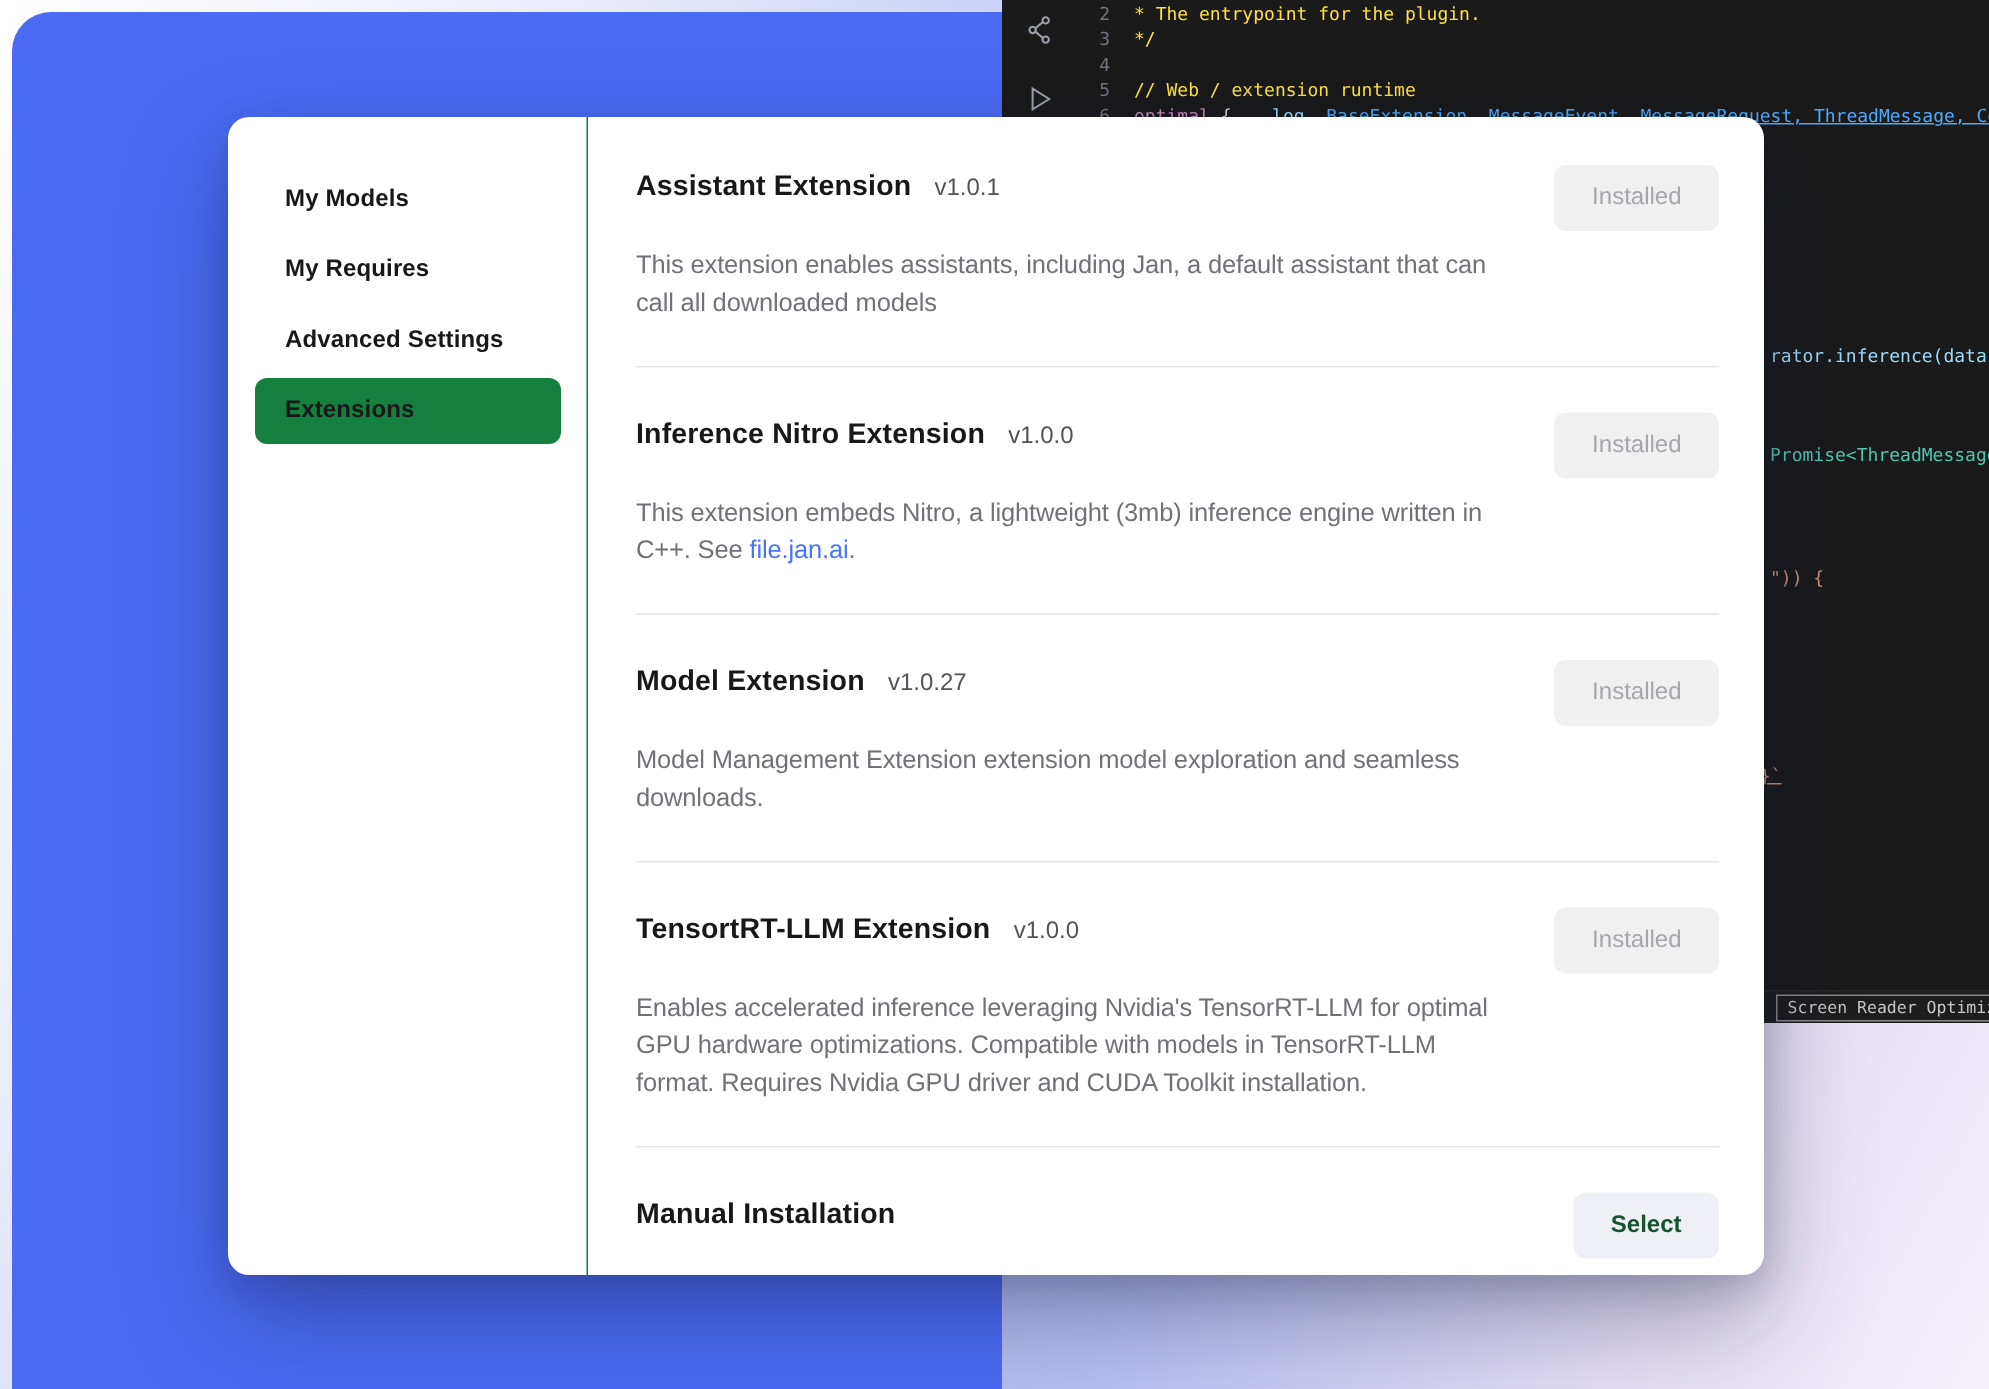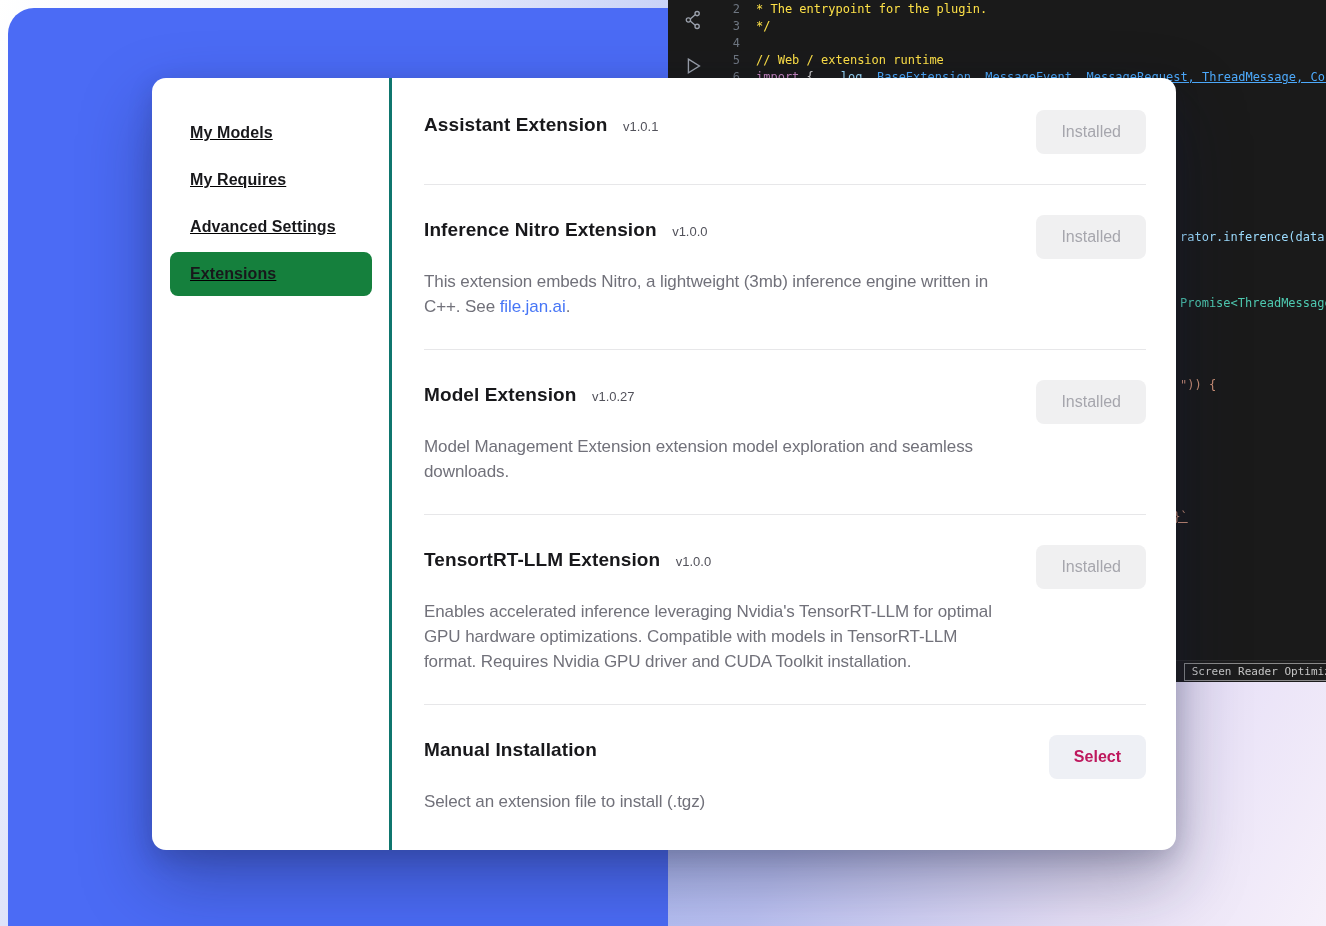--- a/index.html
+++ b/index.html
@@ -45,41 +45,41 @@
     position:absolute; left:8px; top:8px; width:660px; height:918px;
     background:#4b6bf5; border-radius:26px 0 0 0;
   }
 
   
   .card{
     position:absolute; left:152px; top:78px; width:1024px; height:772px;
     background:#ffffff; border-radius:14px; display:flex; overflow:hidden;
     box-shadow:0 30px 70px rgba(20,25,60,.35), 0 8px 24px rgba(20,25,60,.18);
   }
-  .sidebar{ width:240px; flex:0 0 auto; border-right:3px solid #0f766e; padding-top:30px;text-decoration:underline; }
+  .sidebar{ width:240px; flex:0 0 auto; border-right:1px solid #0f766e; padding-top:30px; }
   .nav-item{
     height:44px; margin:3px 17px 3px 18px; padding:0 20px; display:flex; align-items:center;
     border-radius:8px; font-size:16px; font-weight:700; color:#18181b; cursor:pointer;
     letter-spacing:.1px;
   }
   .nav-item.active{ background:#15803d; }
 
   .main{ flex:1; padding:32px 30px 0 32px; }
   .section-head{ display:flex; justify-content:space-between; align-items:flex-start; }
   .title-line{ line-height:26px; padding-top:2px; }
   .ext-title{ font-size:19px; font-weight:700; color:#18181b; letter-spacing:.1px; }
-  .ext-version{ font-size:13px; color:#52525b; margin-left:11px; }
+  .ext-version{ font-size:16px; color:#52525b; margin-left:11px; }
   .desc{ margin-top:10px; font-size:17px; color:#71717a; line-height:25px; max-width:585px; letter-spacing:-.1px; }
   .link{ color:#4776f6; text-decoration:none; cursor:pointer; }
   .btn{
     min-width:96px; height:44px; padding:0 25px; border:none; border-radius:8px;
     font-family:"Liberation Sans", sans-serif; font-size:16px; display:flex; align-items:center; justify-content:center;margin-left:20px;
   }
   .btn-installed{ background:#f0f0f1; color:#a6a6ad; font-weight:500; }
-  .btn-select{ background:#eef0f5; color:#be185d; font-weight:700; cursor:pointer; }
+  .btn-select{ background:#eef0f5; color:#14532d; font-weight:700; cursor:pointer; }
   .divider{ border:none; border-top:1px solid #e7e7e9; margin:30px 0; }
 </style>
 </head>
 <body>
 
 <div class="stage">
 
   <div class="editor">
     <div class="activity">
       <span>
@@ -109,21 +109,21 @@
       <div class="code-line">
         <span class="ln">4</span>
         <span class="plain"></span>
       </div>
       <div class="code-line">
         <span class="ln">5</span>
         <span class="comment">// Web / extension runtime</span>
       </div>
       <div class="code-line">
         <span class="ln">6</span>
-        <span><span class="kw">import </span><span class="plain">{</span><span class="ident">log</span><span class="plain">, </span><span class="ident-link">BaseExtension, MessageEvent, MessageRequest, ThreadMessage, ContentType</span></span>
+        <span><span class="kw">optimal </span><span class="plain">{</span><span class="ident">log</span><span class="plain">, </span><span class="ident-link">BaseExtension, MessageEvent, MessageRequest, ThreadMessage, ContentType</span></span>
       </div>
     </div>
 
     <span class="frag frag-1">rator.inference(data));</span>
     <span class="frag frag-2">Promise&lt;ThreadMessage&gt;</span>
     <span class="frag frag-3">")) {</span>
     <span class="frag frag-4">t}`</span>
 
     <div class="statusbar">
       <span class="sb-text">go</span>
@@ -145,20 +145,21 @@
     <div class="main">
 
       <div class="section">
         <div class="section-head">
           <div class="title-line">
             <span class="ext-title">Assistant Extension</span>
             <span class="ext-version">v1.0.1</span>
           </div>
           <button class="btn btn-installed" disabled="">Installed</button>
         </div>
+        <p class="desc">This extension enables assistants, including Jan, a default assistant that can call all downloaded models</p>
       </div>
       <hr class="divider">
 
       <div class="section">
         <div class="section-head">
           <div class="title-line">
             <span class="ext-title">Inference Nitro Extension</span>
             <span class="ext-version">v1.0.0</span>
           </div>
           <button class="btn btn-installed" disabled="">Installed</button>

